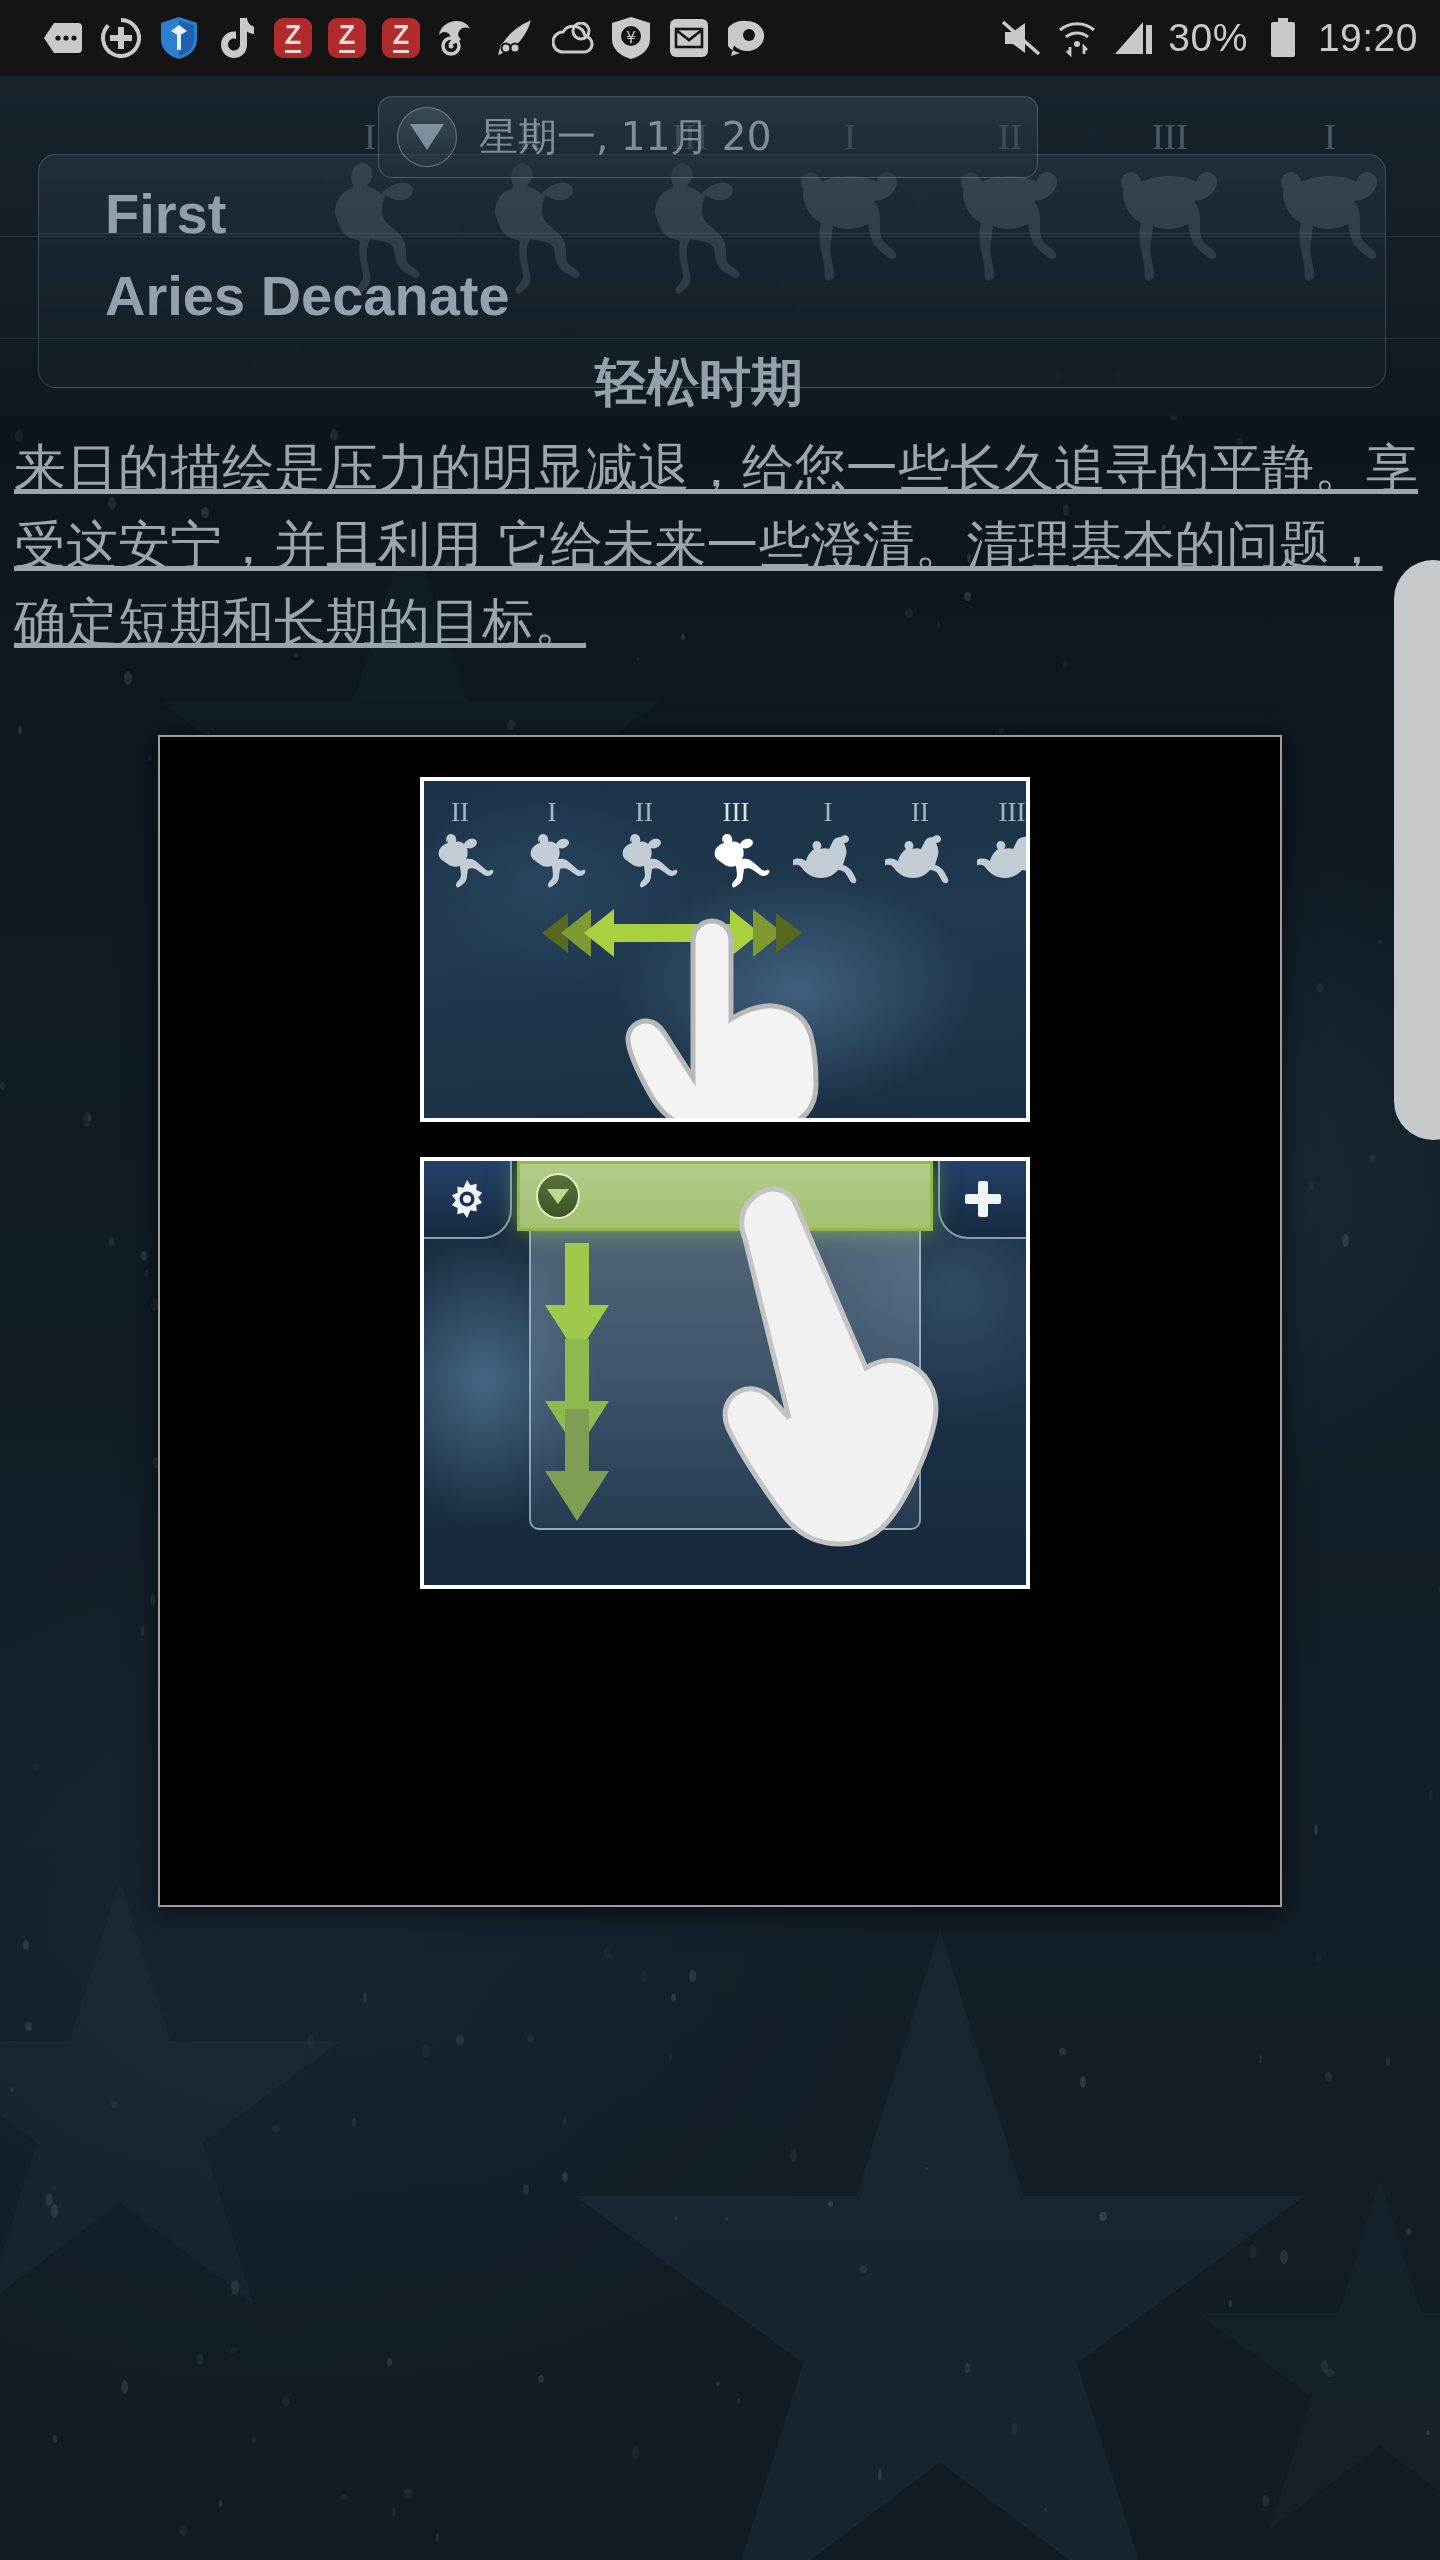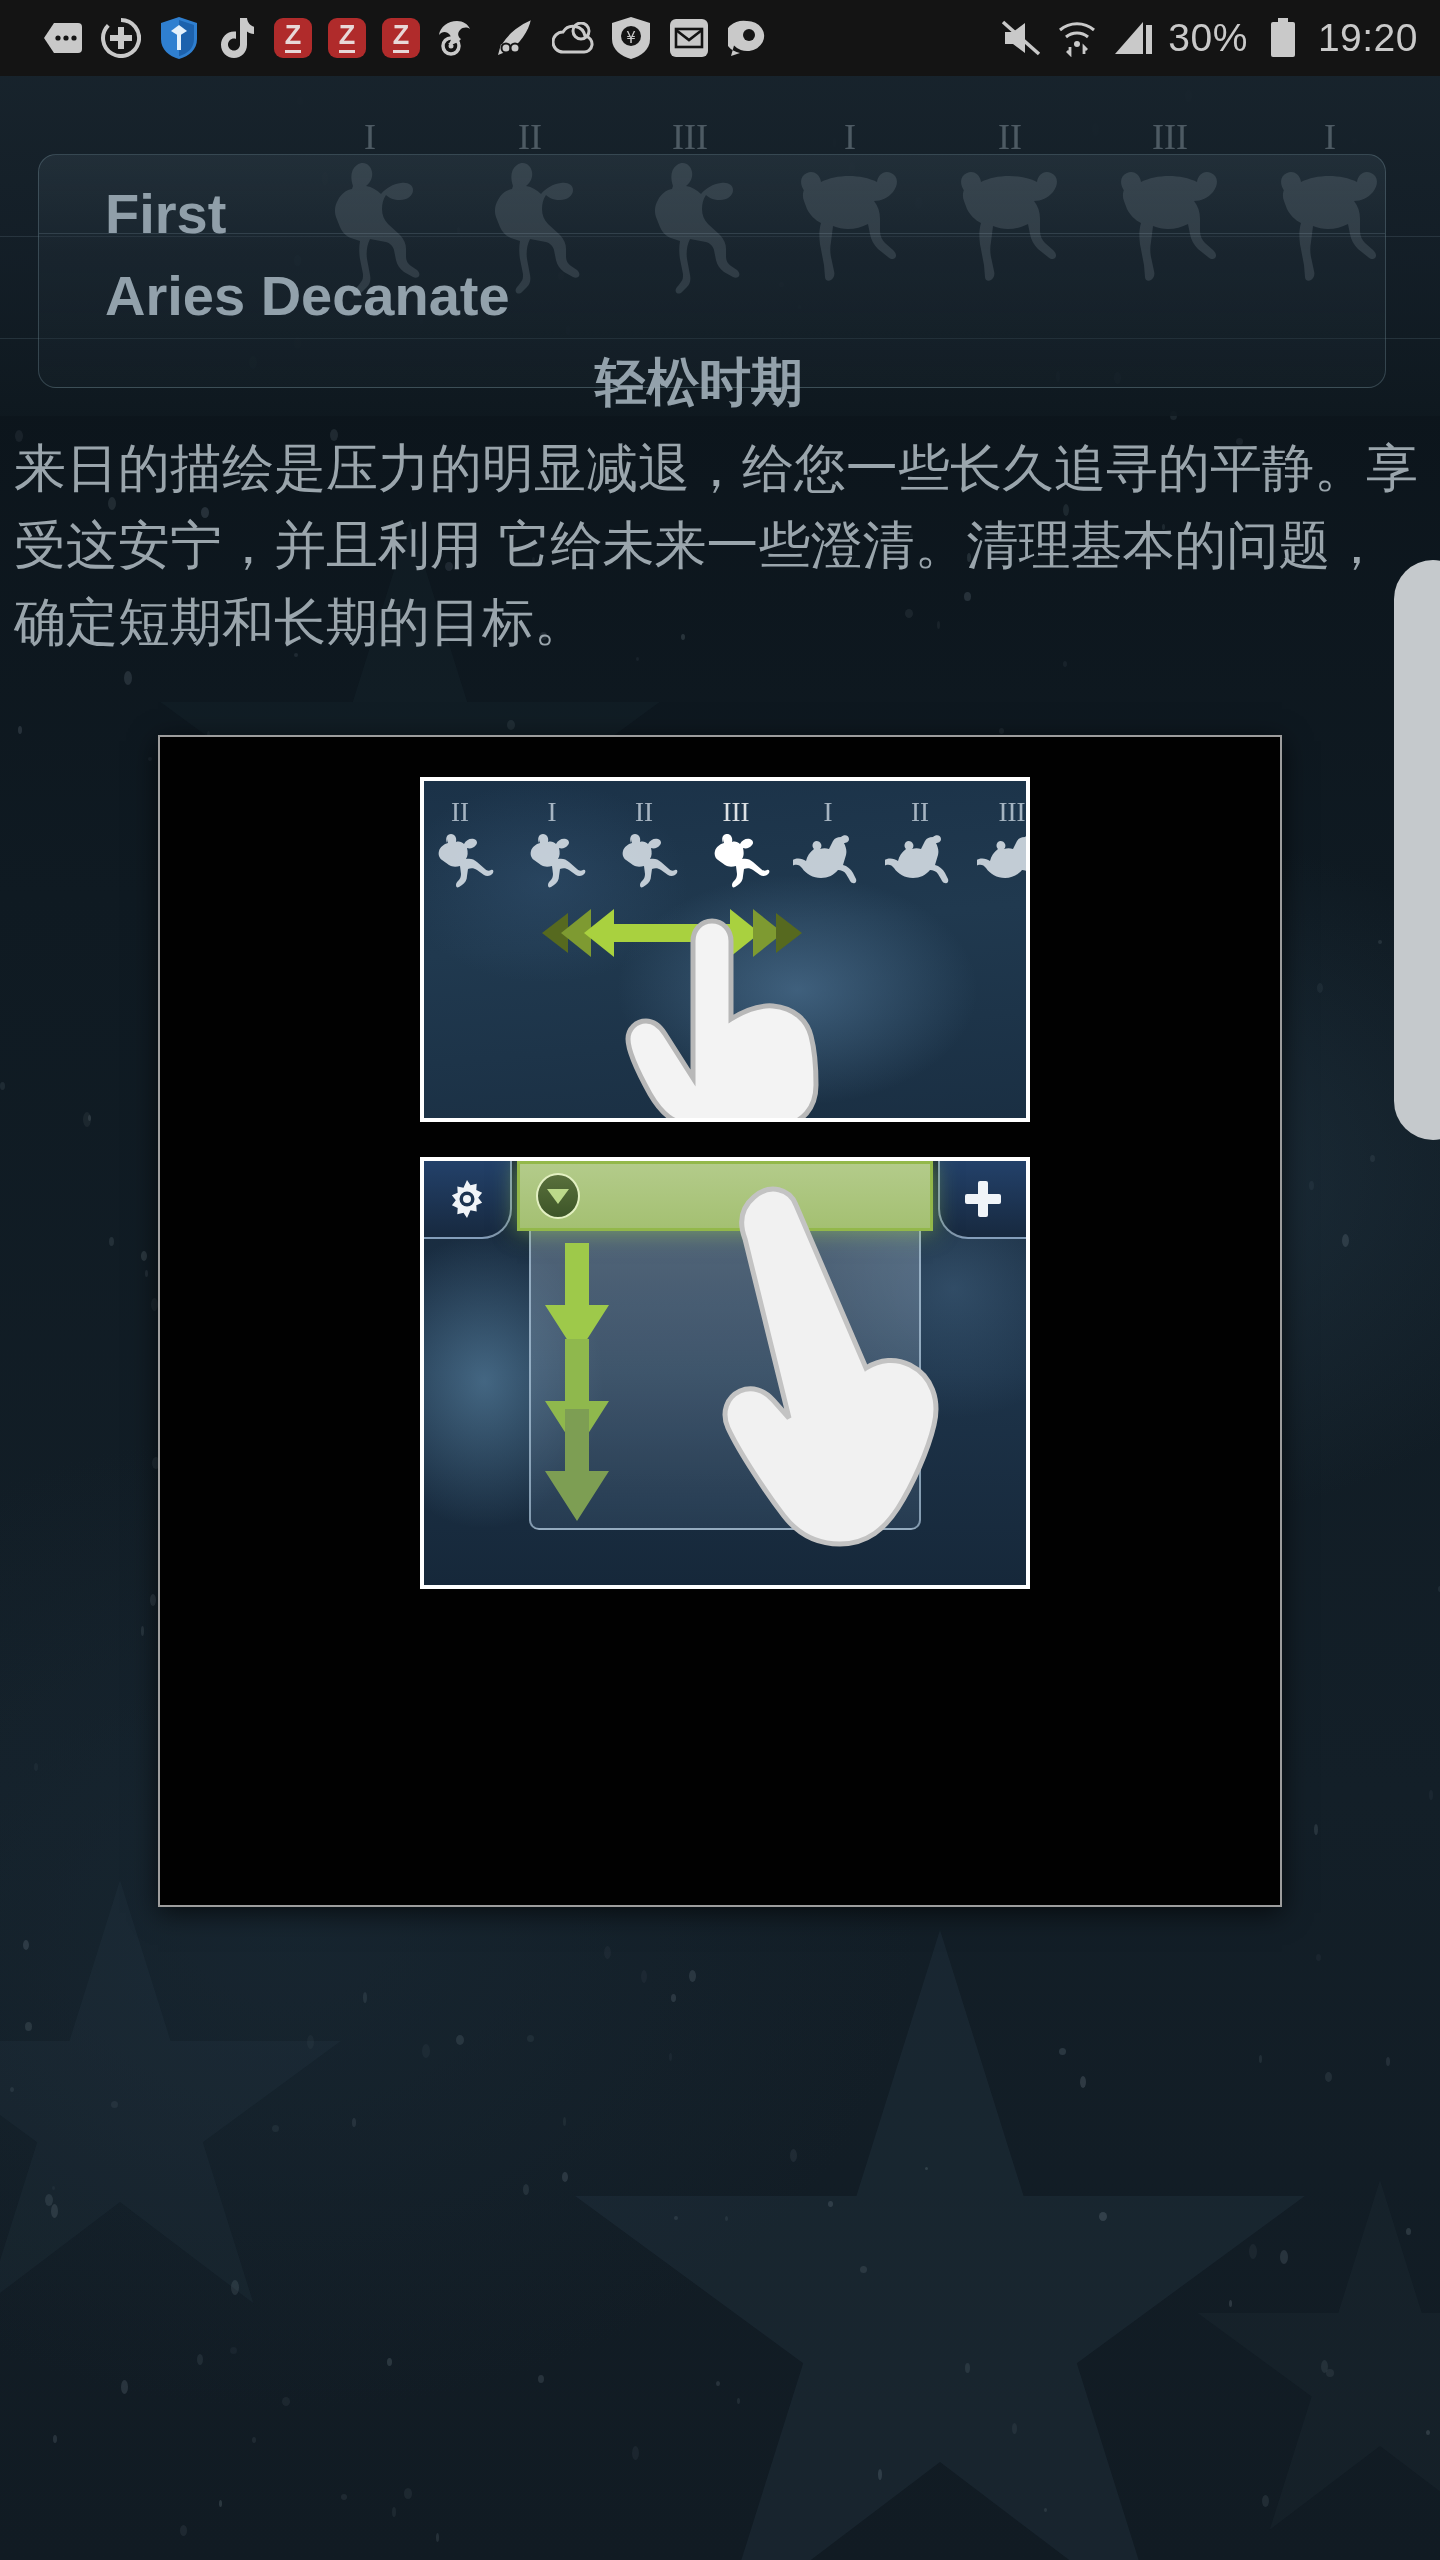--- a/index.html
+++ b/index.html
@@ -135,20 +135,21 @@
     font-family: "DejaVu Sans", "Liberation Sans", sans-serif;
     z-index: 7;
   }
 
   
   #bodytext {
     position: absolute; top: 430px; left: 14px; width: 1412px;
     color: #9aa5ac; font-size: 52px; line-height: 1.48;
     font-family: "DejaVu Sans", "Liberation Sans", sans-serif;
     z-index: 4;
+    text-decoration: underline;
   }
 
   
   #edge-shape {
     position: absolute; right: -32px; top: 560px;
     width: 78px; height: 580px;
     background: #c5c9cc;
     border-radius: 42px;
     z-index: 3;
   }
@@ -679,20 +680,26 @@
         </div>
       </div>
   </div>
 
   <div id="infopanel">
     <div class="row-div" style="top:78px;"></div>
     <div class="sign-name">First</div>
     <div class="decan-name">Aries Decanate</div>
   </div>
 
+  <div id="datebar">
+    <div class="date-circle">
+      <div class="tri-down"></div>
+    </div>
+    <div class="date-label">星期一, 11月 20</div>
+  </div>
 
   <div class="period-tag">轻松时期</div>
 
   <div id="bodytext">来日的描绘是压力的明显减退，给您一些长久追寻的平静。享受这安宁，并且利用 它给未来一些澄清。清理基本的问题，确定短期和长期的目标。</div>
 
   <div id="edge-shape"></div>
 
   <div id="dialog">
     <div id="dialog-body">
 

